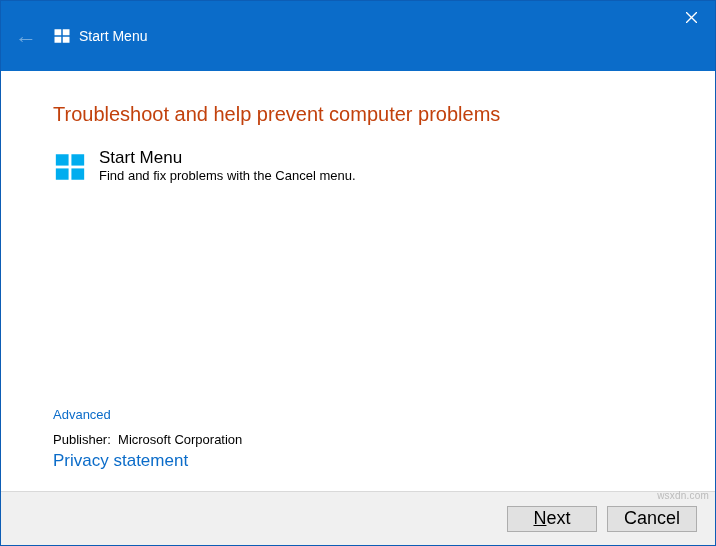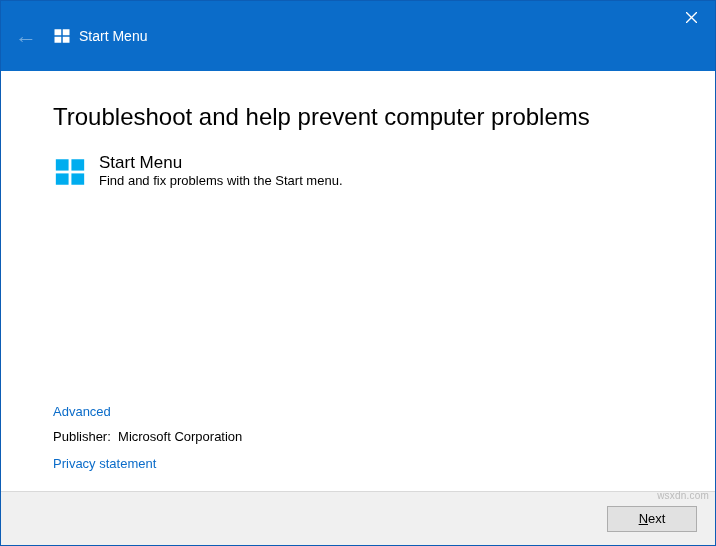--- a/index.html
+++ b/index.html
@@ -55,22 +55,22 @@
       font-size: 14px;
       cursor: pointer;
     }
     .content {
       flex: 1;
       padding: 32px 52px 10px 52px;
       display: flex;
       flex-direction: column;
     }
     .heading {
-      color: #000000;
-      font-size: 24px;
+      color: #c2410c;
+      font-size: 20px;
       font-weight: 400;
       margin-bottom: 22px;
     }
     .item-row {
       display: flex;
       align-items: flex-start;
       gap: 12px;
     }
     .item-icon {
       width: 34px;
@@ -94,46 +94,46 @@
       color: #0b6cc9;
       font-size: 13px;
       margin-bottom: 10px;
       cursor: pointer;
       display: inline-block;
       width: fit-content;
     }
     .publisher-row {
       font-size: 13px;
       color: #000;
-      margin-bottom: 12px;
+      margin-bottom: 4px;
     }
     .privacy-link {
       color: #0b6cc9;
-      font-size: 13px;
+      font-size: 17px;
       cursor: pointer;
       display: inline-block;
       width: fit-content;
       margin-bottom: 10px;
     }
     .footer {
       border-top: 1px solid #d9d9d9;
       height: 54px;
       background: #f0f0f0;
       display: flex;
       align-items: center;
       justify-content: flex-end;
       padding: 0 18px;
       gap: 10px;
     }
     .footer button {
       width: 90px;
       height: 26px;
       background: #e1e1e1;
       border: 1px solid #adadad;
-      font-size: 13px;
+      font-size: 18px;
       cursor: pointer;
       font-family: inherit;
     }
     .accesskey {
       text-decoration: underline;
     }
     .watermark {
       position: absolute;
       right: 6px;
       bottom: 44px;
@@ -171,32 +171,33 @@
     <span class="item-icon">
       <svg viewBox="0 0 24 24" width="34" height="34">
         <rect x="2" y="3" width="9" height="8" fill="#00adef"></rect>
         <rect x="13" y="3" width="9" height="8" fill="#00adef"></rect>
         <rect x="2" y="13" width="9" height="8" fill="#00adef"></rect>
         <rect x="13" y="13" width="9" height="8" fill="#00adef"></rect>
       </svg>
     </span>
     <div>
       <div class="item-title">Start Menu</div>
-      <div class="item-desc">Find and fix problems with the Start menu.</div>
+      <div class="item-desc">Find and fix problems with the Cancel menu.</div>
     </div>
   </div>
 
   <div class="spacer"></div>
 
   <a class="advanced-link">Advanced</a>
 
   <div class="publisher-row">
     <span>Publisher:</span>&nbsp;&nbsp;<span>Microsoft Corporation</span>
   </div>
 
   <a class="privacy-link">Privacy statement</a>
 </div>
 
 <div class="footer">
   <button><span class="accesskey">N</span><span>ext</span></button>
+  <button>Cancel</button>
 </div>
 
 <div class="watermark">wsxdn.com</div>
 
 </body></html>

